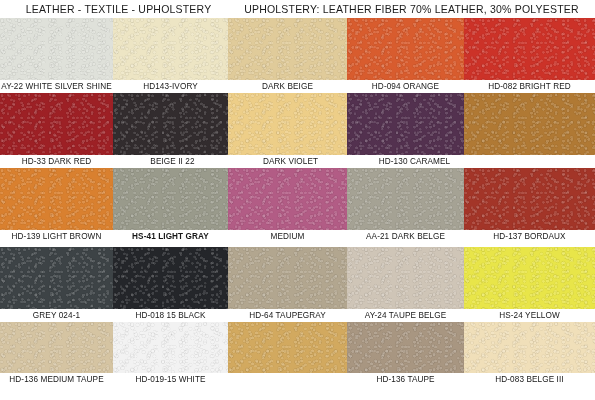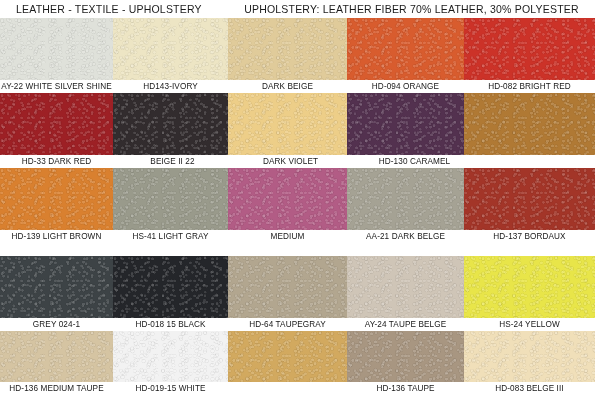--- a/index.html
+++ b/index.html
@@ -27,22 +27,22 @@
   }
   .header-title {
     font-size: 10.5px;
     font-weight: normal;
     color: #1b1b1b;
     letter-spacing: 0.2px;
     white-space: nowrap;
   }
   .header-left {
     width: 228px;
-    text-align: left;
-    padding-left: 16px;
+    text-align: center;
+    padding-left: 9px;
     box-sizing: border-box;
   }
   .header-right {
     width: 367px;
     text-align: center;
     box-sizing: border-box;
   }
   .swatch-row {
     display: flex;
     width: 595px;
@@ -200,21 +200,21 @@
           </div>
         </div>
         <div class="swatch-cell" style="width: 131px; height: 62px;">
           <div class="swatch-color" title="HD-137 BORDAUX" style="background: rgb(163, 53, 40);">
             <div class="grain"></div>
           </div>
         </div>
       </div>
       <div class="label-row">
         <div class="label-cell" style="width: 113px; height: 13px; line-height: 13px;">HD-139 LIGHT BROWN</div>
-        <div class="label-cell" style="width: 115px; height: 26px; line-height: 13px;">HS-41 LIGHT GRAY</div>
+        <div class="label-cell" style="width: 115px; height: 17px; line-height: 13px; font-weight: bold;">HS-41 LIGHT GRAY</div>
         <div class="label-cell" style="width: 119px; height: 13px; line-height: 13px;">MEDIUM</div>
         <div class="label-cell" style="width: 117px; height: 13px; line-height: 13px;">AA-21 DARK BELGE</div>
         <div class="label-cell" style="width: 131px; height: 13px; line-height: 13px;">HD-137 BORDAUX</div>
       </div>
       <div class="swatch-row">
         <div class="swatch-cell" style="width: 113px; height: 62px;">
           <div class="swatch-color" title="GREY 024-1" style="background: rgb(61, 67, 70);">
             <div class="grain"></div>
           </div>
         </div>

